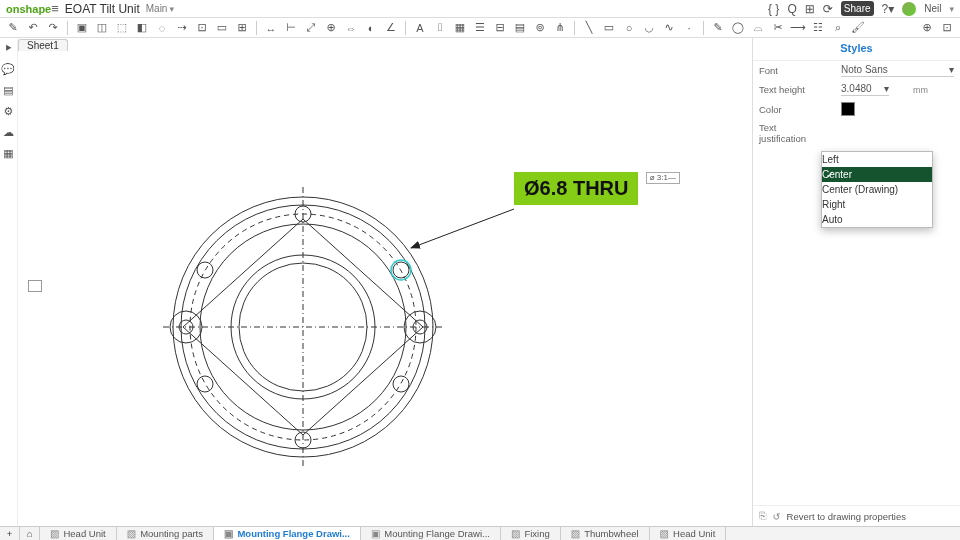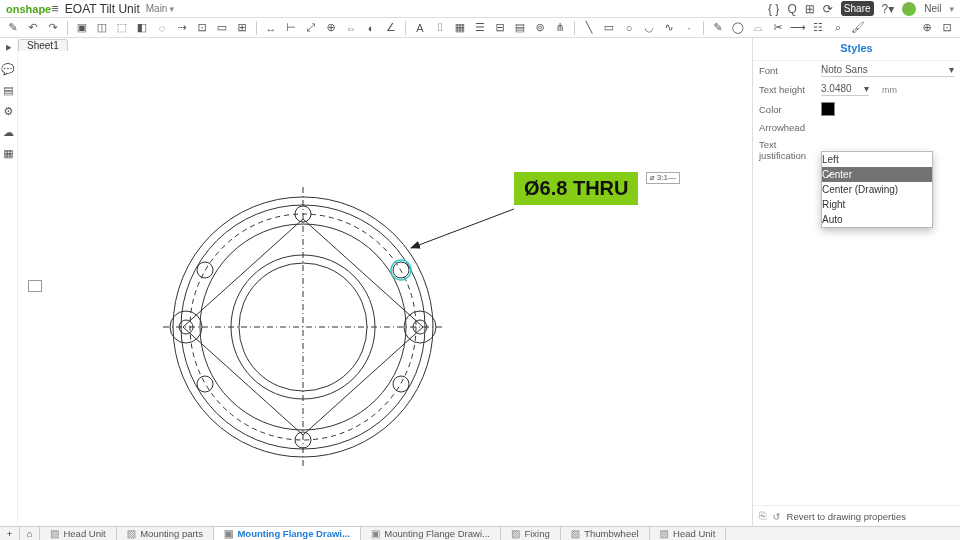--- a/index.html
+++ b/index.html
@@ -28,32 +28,32 @@
 
 .sheetbar { position: absolute; left: 18px; top: 38px; height: 14px; display: flex; align-items: center; }
 .sheettab { font-size: 10px; padding: 0 8px; border: 1px solid #ccc; border-bottom: none; border-radius: 3px 3px 0 0; background: #f5f5f5; }
 
 
 .canvas { position: absolute; left: 18px; right: 182px; top: 52px; bottom: 14px; background: #fff; }
 
 
 .rightpanel { position: absolute; right: 0; top: 38px; bottom: 14px; width: 208px; border-left: 1px solid #ddd; background: #fff; display: flex; flex-direction: column; }
 .rp-title { color: #1f7cd6; font-weight: bold; text-align: center; padding: 4px 0 6px; font-size: 11px; border-bottom: 1px solid #eee; }
-.rp-row { display: flex; align-items: center; padding: 3px 6px; font-size: 9.5px; color: #555; position: relative; }
+.rp-row { display: flex; align-items: center; padding: 3px 6px; font-size: 9.5px; color: #555; position: relative; gap: 20px; }
 .rp-label { width: 62px; color: #666; font-size: 9.5px; }
 .rp-select { flex: 1; display: flex; justify-content: space-between; align-items: center; border-bottom: 1px solid #ccc; font-size: 10px; padding-bottom: 1px;}
-.rp-unit { color: #888; margin-left: 13px; font-size: 9px;}
+.rp-unit { color: #888; margin-left: 4px; font-size: 9px;}
 .color-sw { width: 14px; height: 14px; background: #000; border: 1px solid #888; }
 .rp-footer { margin-top: auto; border-top: 1px solid #eee; padding: 4px 6px; display: flex; align-items: center; gap: 6px; font-size: 9.5px; color: #555; }
 .rp-footer .ic { color: #888; }
 
 
 .dropdown { position: absolute; top: 113px; left: 68px; width: 112px; background: #fff; border: 1px solid #bbb; box-shadow: 0 3px 8px rgba(0,0,0,.25); font-size: 10px; z-index: 50; }
 .dropdown .opt { padding: 2px 8px 2px 0; cursor: pointer; position: relative; }
-.dropdown .opt.sel { background: #737373; color: #fff; }
+.dropdown .opt.sel { background: #14532d; color: #fff; }
 .dropdown .opt.sel::before { content: "✓"; position: absolute; left: 4px; }
 
 
 .floatpal { position: absolute; right: 6px; top: 210px; display: flex; flex-direction: column; gap: 2px; }
 .floatpal .fb { width: 16px; height: 16px; border: 1px solid #ccc; background: #fff; display: flex; align-items: center; justify-content: center; font-size: 10px; color: #666; cursor: pointer; }
 
 
 .scalebadge { position: absolute; right: 98px; top: 120px; border: 1px solid #aaa; font-size: 8px; padding: 1px 3px; background: #fff; color: #555; display: flex; flex-direction: row; align-items: center; line-height: 1; }
 
 
@@ -243,23 +243,20 @@
       <span>▾</span>
     </div>
     <span class="rp-unit">mm</span>
   </div>
 
   <div class="rp-row">
     <span class="rp-label">Color</span>
     <div class="color-sw"></div>
   </div>
 
-  <div class="rp-row">
-    <span class="rp-label">Arrowhead</span>
-  </div>
 
   <div class="rp-row">
     <span class="rp-label">Text justification</span>
   </div>
 
   <div class="dropdown">
     <div class="opt">Left</div>
     <div class="opt sel">Center</div>
     <div class="opt">Center (Drawing)</div>
     <div class="opt">Right</div>

